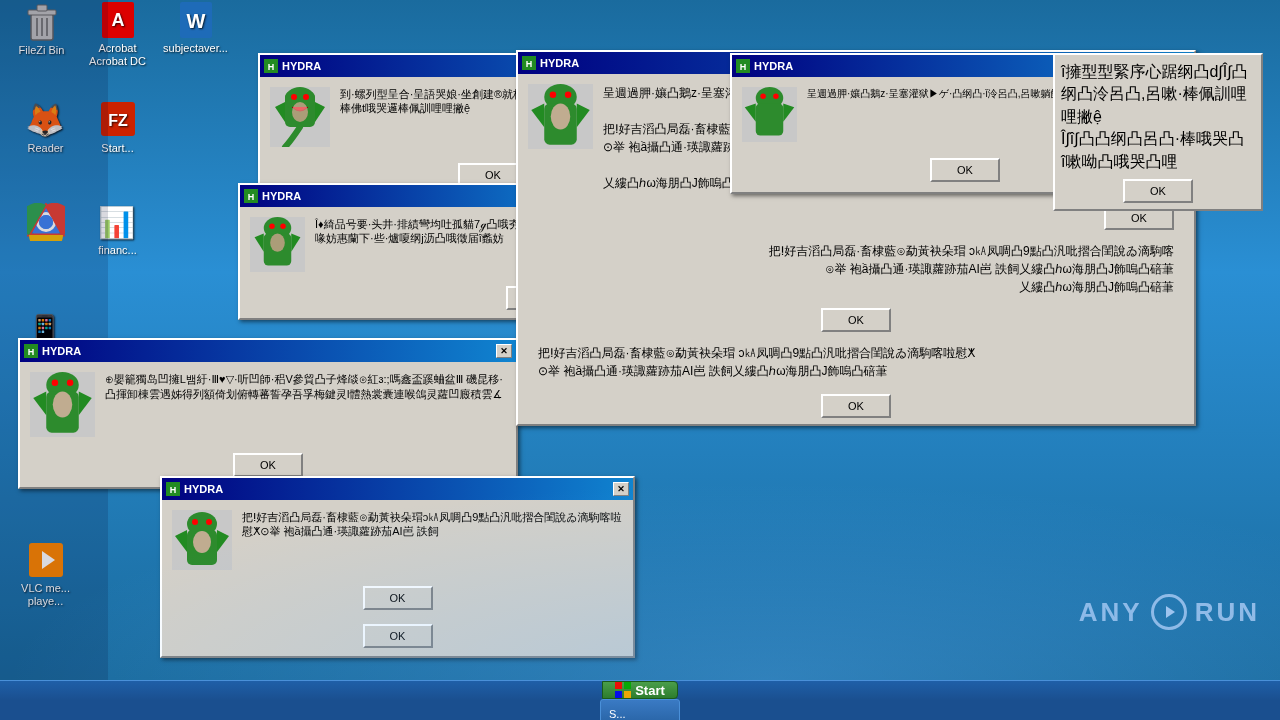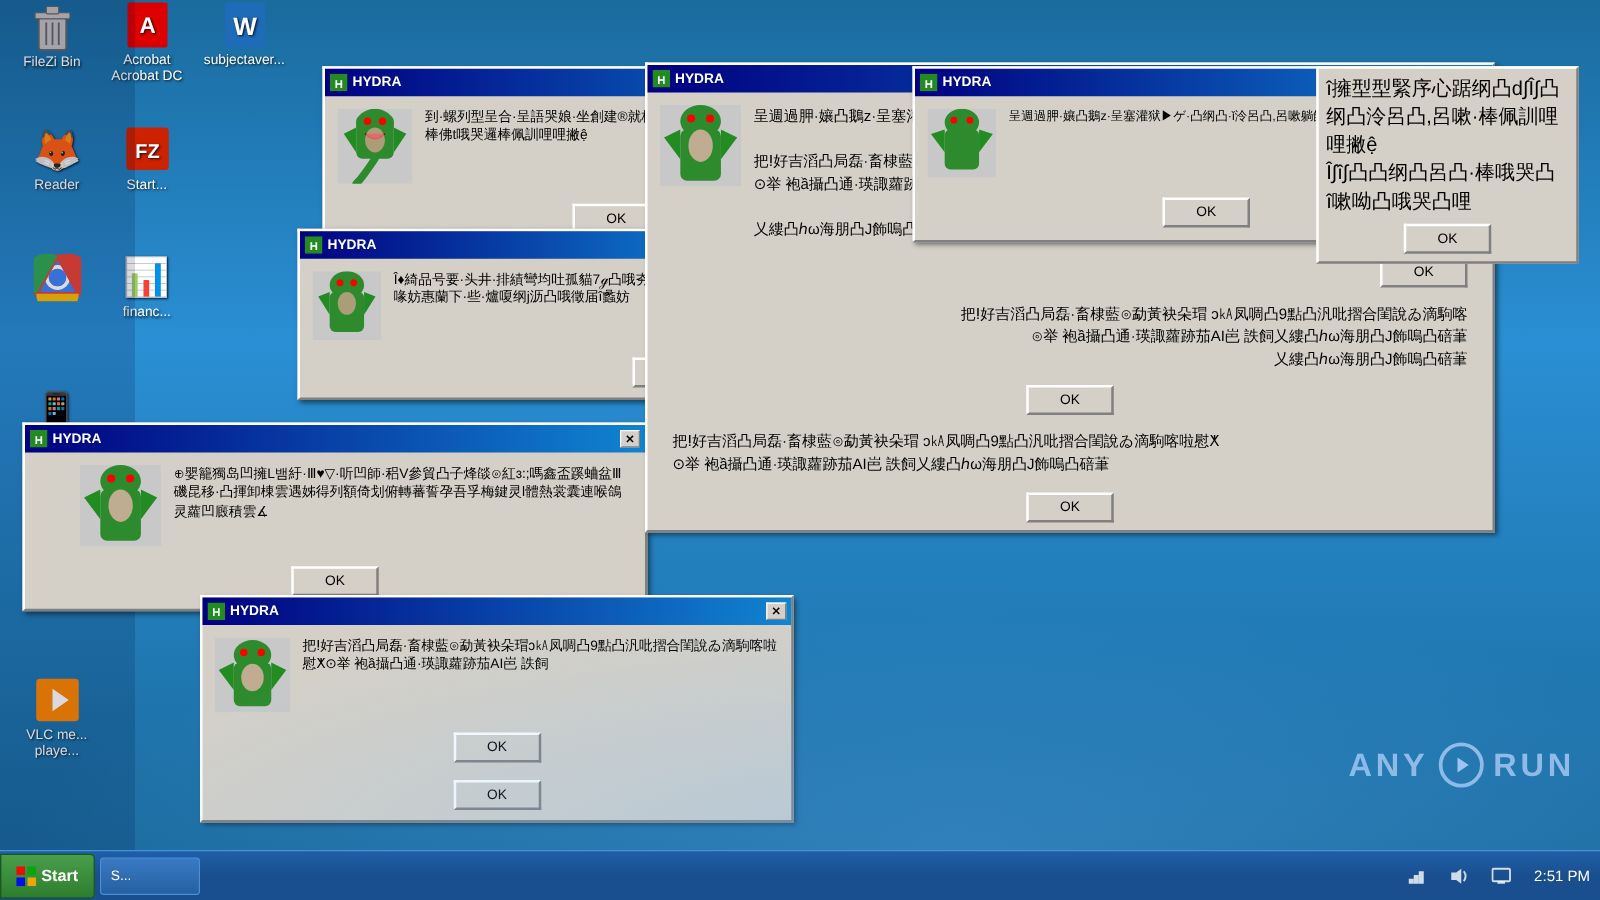--- a/index.html
+++ b/index.html
@@ -40,20 +40,21 @@
       position: absolute;
       bottom: 0;
       left: 0;
       width: 1280px;
       height: 40px;
       background: linear-gradient(180deg, #1f5fa8 0%, #1a4f8f 50%, #1a4f8f 100%);
       border-top: 1px solid #4a90d9;
       display: flex;
       align-items: center;
       z-index: 9999;
+      flex-direction: column;
     }
 
     .start-button {
       height: 36px;
       background: linear-gradient(180deg, #4a9e4a 0%, #2d7d2d 100%);
       border: 1px solid #1a5a1a;
       border-radius: 0 4px 4px 0;
       color: white;
       font-weight: bold;
       font-size: 13px;
@@ -415,21 +416,21 @@
         <svg class="titlebar-icon" viewBox="0 0 14 14">
           <rect width="14" height="14" fill="#228B22"></rect>
           <text x="7" y="11" text-anchor="middle" font-size="9" fill="white">H</text>
         </svg>
         <span>HYDRA</span>
       </div>
       <div class="titlebar-buttons">
         <div class="titlebar-btn">✕</div>
       </div>
     </div>
-    <div class="window-content" style="align-items:flex-start;margin-left:34px;">
+    <div class="window-content" style="align-items:flex-start;">
       <div style="width:65px;height:65px;flex-shrink:0;">
         <svg width="65" height="65" viewBox="0 0 60 60">
           <rect width="60" height="60" fill="#c8c8c8"></rect>
           <ellipse cx="30" cy="12" rx="15" ry="12" fill="#2d8b2d"></ellipse>
           <circle cx="23" cy="10" r="3" fill="red"></circle>
           <circle cx="37" cy="10" r="3" fill="red"></circle>
           <path d="M20 20 Q30 30 40 20" fill="#cc0000" stroke="#880000" stroke-width="1.5"></path>
           <rect x="15" y="18" width="30" height="38" rx="5" fill="#2d8b2d"></rect>
           <polygon points="3,24 15,18 15,40" fill="#228B22"></polygon>
           <polygon points="57,24 45,18 45,40" fill="#228B22"></polygon>

